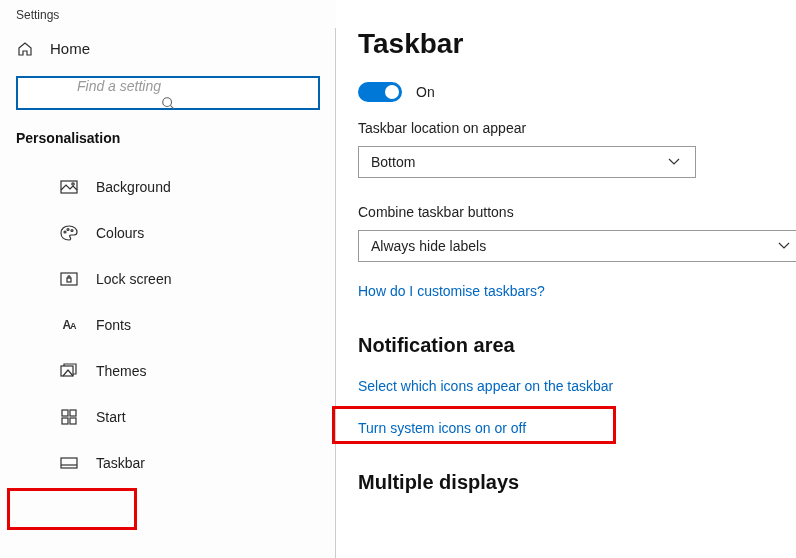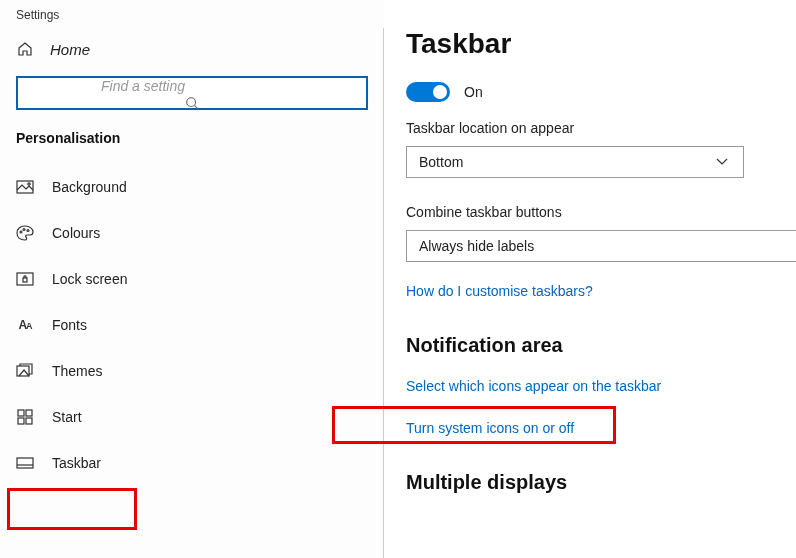--- a/index.html
+++ b/index.html
@@ -1,29 +1,29 @@
 <!DOCTYPE html>
 <html><head>
   <meta charset="utf-8">
   <style>
     * { margin: 0; padding: 0; box-sizing: border-box; font-family: "Segoe UI", Arial, sans-serif; }
     body { width: 796px; height: 558px; background: #fff; overflow: hidden; position: relative; }
     .app { display: flex; height: 100%; }
-    .sidebar { width: 384px; background: #fdfdfd; position: relative; }
+    .sidebar { width: 336px; background: #fdfdfd; position: relative; }
     .sidebar-header { padding: 8px 16px 4px; font-size: 12px; color: #333; }
     .sidebar-divider { position: absolute; right: 0; top: 28px; bottom: 0; width: 1px; background: #ccc; }
-    .home-row { display: flex; align-items: flex-end; gap: 16px; padding: 14px 16px 12px; font-size: 15px; color: #222; cursor: pointer; font-style: italic; }
+    .home-row { display: flex; align-items: flex-start; gap: 16px; padding: 14px 16px 12px; font-size: 15px; color: #222; cursor: pointer; }
     .icon { width: 18px; height: 18px; display: inline-flex; align-items: center; justify-content: center; flex-shrink: 0; }
     .search-box { margin: 6px 16px 14px; border: 2px solid #0063b1; height: 34px; display: flex; align-items: center; padding: 0 10px; background: #fff; flex-direction: column; }
     .search-box input { flex: 1; border: none; outline: none; font-size: 14px; font-style: italic; color: #666; background: transparent; }
     .search-box input::placeholder { color: #999; font-style: italic; }
     .search-icon { color: #666; }
     .section-title { font-size: 14px; font-weight: 600; padding: 6px 16px 8px; color: #111; }
     .nav-list { padding-top: 10px; }
-    .nav-item { display: flex; align-items: center; gap: 18px; padding: 14px 16px; font-size: 14px; color: #222; cursor: pointer; position: relative; }
+    .nav-item { display: flex; align-items: center; gap: 18px; padding: 14px 16px; font-size: 14px; color: #222; cursor: pointer; position: relative; margin-left: 44px; }
     .highlight-box { position: absolute; border: 3px solid #e60000; pointer-events: none; }
     .main { flex: 1; padding: 28px 0 0 22px; overflow: hidden; }
     .page-title { font-size: 28px; font-weight: 600; color: #111; margin-bottom: 22px; }
     .toggle-row { display: flex; align-items: center; gap: 12px; margin-bottom: 18px; }
     .toggle { width: 44px; height: 20px; border-radius: 10px; background: #0078d7; position: relative; cursor: pointer; }
     .toggle-knob { position: absolute; right: 3px; top: 3px; width: 14px; height: 14px; border-radius: 50%; background: #fff; }
     .toggle-label { font-size: 14px; color: #222; padding-left: 2px; }
     .field-label { font-size: 14px; color: #222; margin-top: 6px; margin-bottom: 10px; }
     .select { border: 1px solid #999; height: 32px; display: flex; align-items: center; justify-content: space-between; padding: 0 12px; font-size: 14px; color: #222; cursor: pointer; background: #fff; }
     .select-narrow { width: 338px; }

